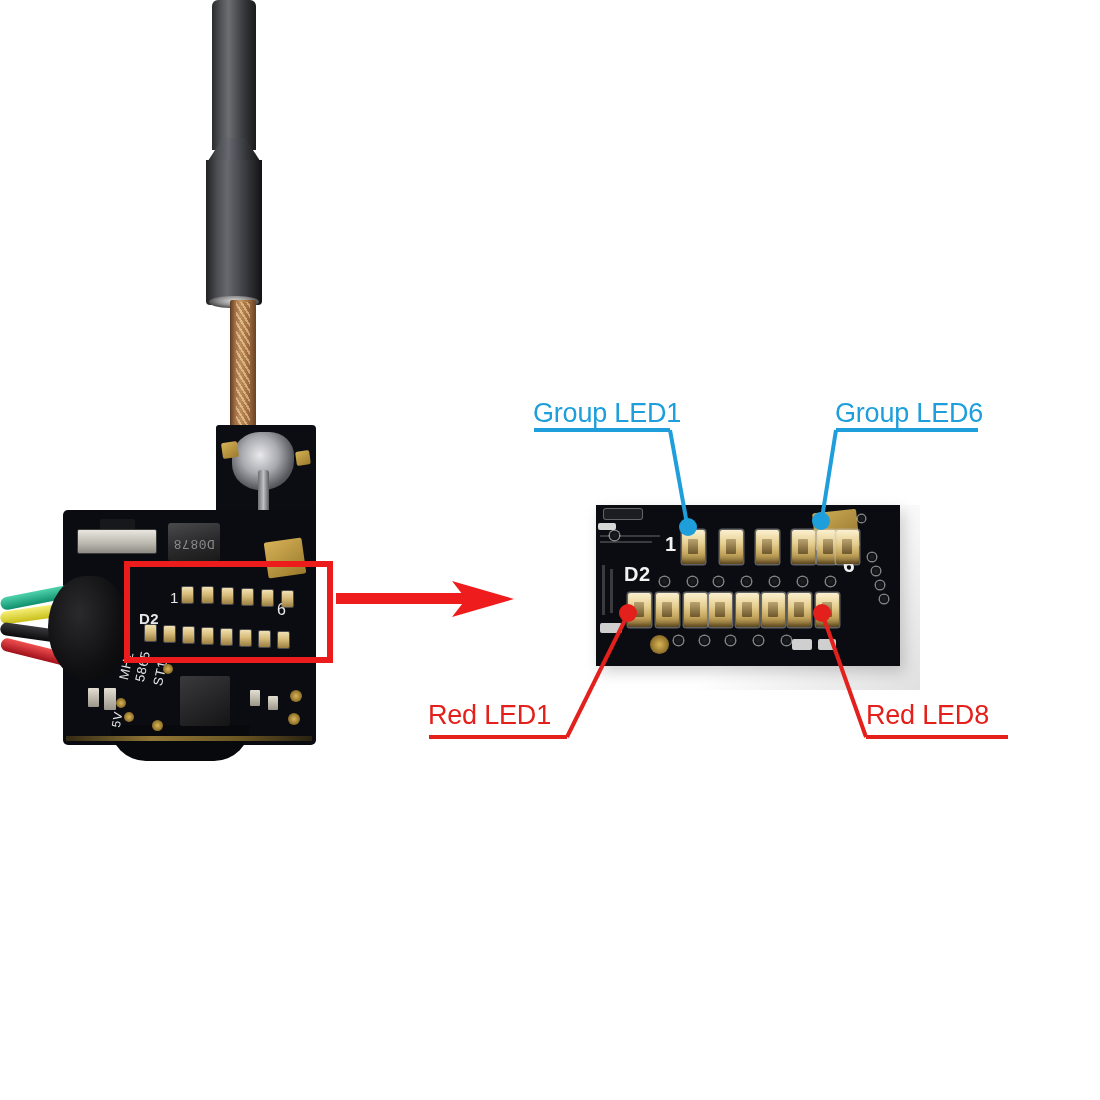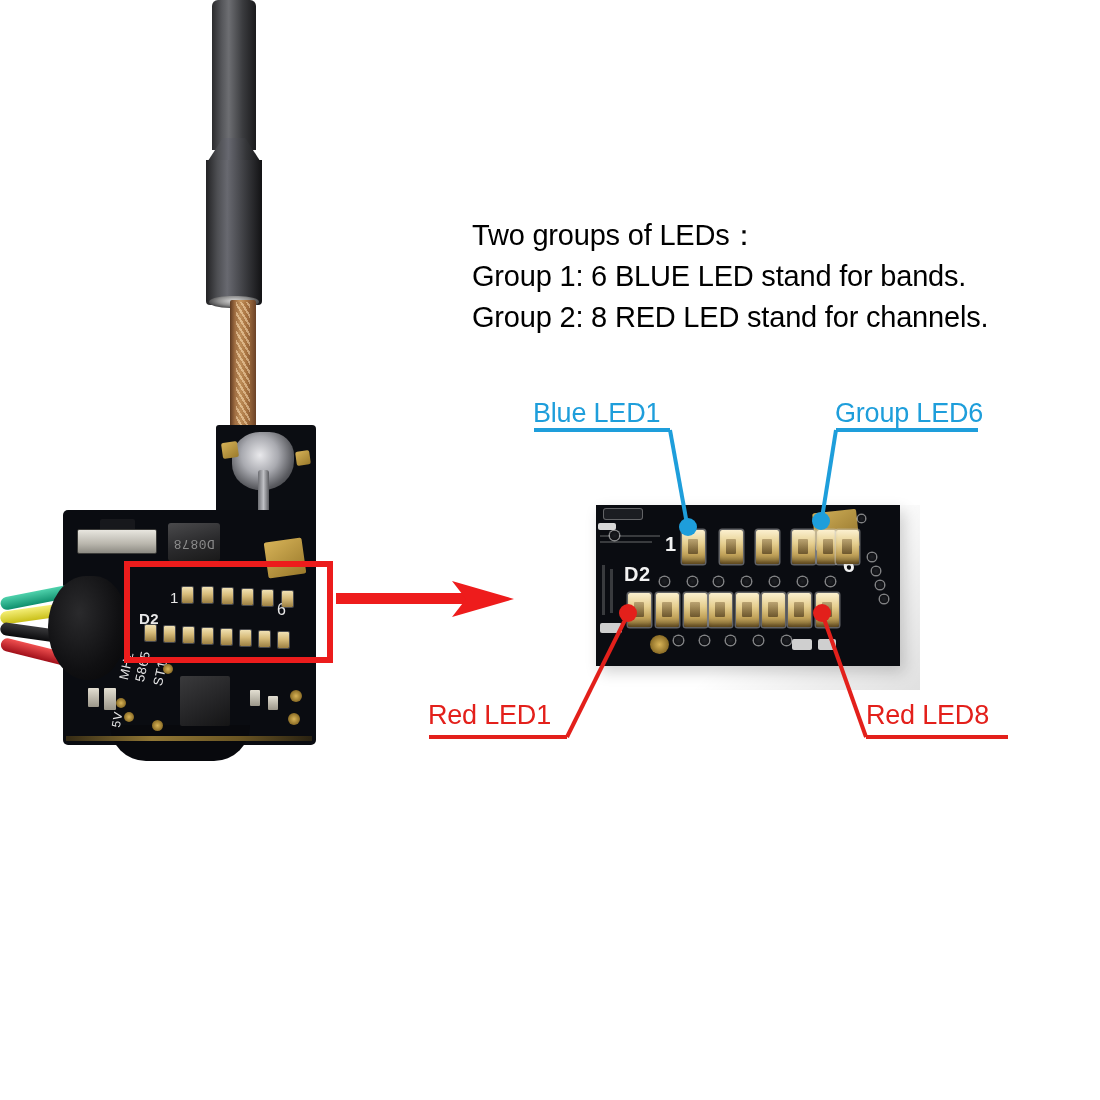--- a/index.html
+++ b/index.html
@@ -418,27 +418,22 @@
     <div class="dHole" style="left:158px;top:131px;"></div>
     <div class="dHole" style="left:186px;top:131px;"></div>
     <div class="via" style="left:54px;top:130px;width:19px;height:19px;"></div>
     <div class="dPad" style="left:196px;top:134px;width:20px;height:11px;background:#cfcfcf;"></div>
     <div class="dPad" style="left:222px;top:134px;width:18px;height:11px;background:#cfcfcf;"></div>
     <div class="dPad" style="left:4px;top:118px;width:22px;height:10px;background:#cfcfcf;"></div>
     <div class="dTrace" style="left:6px;top:60px;width:3px;height:50px;"></div>
     <div class="dTrace" style="left:14px;top:64px;width:3px;height:44px;"></div>
   </div>
 
-  <div id="desc">
-    <div>Two groups of LEDs：</div>
-    <div>Group 1: 6 BLUE LED stand for bands.</div>
-    <div>Group 2: 8 RED LED stand for channels.</div>
-  </div>
-
-  <div id="lblBlue1" class="calloutText blueText">Blue LED1</div>
+
+  <div id="lblBlue1" class="calloutText blueText">Group LED1</div>
   <div id="lblBlue6" class="calloutText blueText">Group LED6</div>
   <div id="lblRed1" class="calloutText redText">Red LED1</div>
   <div id="lblRed8" class="calloutText redText">Red LED8</div>
 
   <svg id="overlay" viewBox="0 0 1100 1100">
 
     <g>
       <rect x="336" y="593" width="137" height="11" fill="#EE1C1C"></rect>
       <polygon points="452,581 514,599 452,617 466,599" fill="#EE1C1C"></polygon>
     </g>

